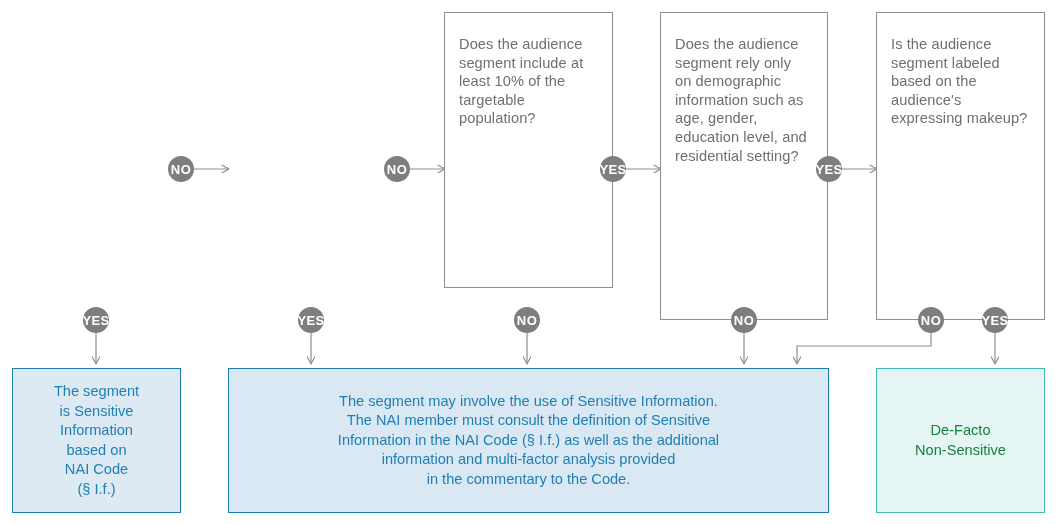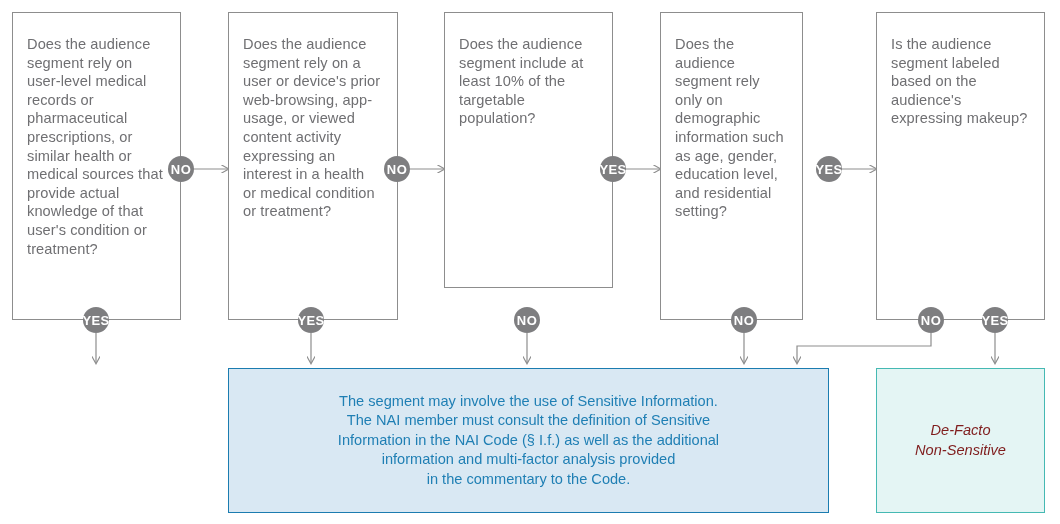--- a/index.html
+++ b/index.html
@@ -49,21 +49,21 @@
   .obox.sensitive .otext{color:#1f7fb4;}
   .obox.maybe{
     background:#d9e8f3;
     border:1px solid #1b7cb0;
   }
   .obox.maybe .otext{color:#1f7fb4;}
   .obox.defacto{
     background:#e4f5f4;
     border:1px solid #45b9b3;
   }
-  .obox.defacto .otext{color:#7f1d1d;font-style:italic;}
+  .obox.defacto .otext{color:#15803d;}
 
   
   .badge{
     position:absolute;
     width:26px;height:26px;
     border-radius:50%;
     background:#7e7e80;
     color:#ffffff;
     font-size:13px;
     font-weight:bold;
@@ -98,50 +98,52 @@
       <line x1="527" y1="333" x2="527" y2="363" marker-end="url(#arrow)"></line>
 
       <line x1="744" y1="333" x2="744" y2="363" marker-end="url(#arrow)"></line>
 
       <path d="M 931 333 L 931 346 L 797 346 L 797 363" marker-end="url(#arrow)"></path>
 
       <line x1="995" y1="333" x2="995" y2="363" marker-end="url(#arrow)"></line>
     </g>
   </svg>
 
-  <div class="qbox" style="left:12px;top:12px;width:169px;height:308px;">
-    <div class="qtext">Does the audience segment rely on user-level medical records or pharmaceutical prescriptions, or similar health or medical sources that provide actual knowledge of that user's condition or treatment?</div>
-  </div>
   <div class="badge" style="left:168px;top:156px;">NO</div>
   <div class="badge" style="left:83px;top:307px;">YES</div>
 
-  <div class="qbox" style="left:228px;top:12px;width:170px;height:308px;">
-    <div class="qtext">Does the audience segment rely on a user or device's prior web-browsing, app-usage, or viewed content activity expressing an interest in a health or medical condition or treatment?</div>
-  </div>
   <div class="badge" style="left:384px;top:156px;">NO</div>
   <div class="badge" style="left:298px;top:307px;">YES</div>
 
   <div class="qbox" style="left:444px;top:12px;width:169px;height:276px;">
     <div class="qtext">Does the audience segment include at least 10% of the targetable population?</div>
   </div>
   <div class="badge" style="left:600px;top:156px;">YES</div>
   <div class="badge" style="left:514px;top:307px;">NO</div>
 
-  <div class="qbox" style="left:660px;top:12px;width:143px;height:308px;">
+  <div class="qbox" style="left:660px;top:12px;width:168px;height:308px;">
     <div class="qtext">Does the audience segment rely only on demographic information such as age, gender, education level, and residential setting?</div>
   </div>
   <div class="badge" style="left:816px;top:156px;">YES</div>
   <div class="badge" style="left:731px;top:307px;">NO</div>
 
   <div class="qbox" style="left:876px;top:12px;width:169px;height:308px;">
     <div class="qtext">Is the audience segment labeled based on the audience's expressing makeup?</div>
   </div>
   <div class="badge" style="left:918px;top:307px;">NO</div>
   <div class="badge" style="left:982px;top:307px;">YES</div>
 
+  <div class="obox sensitive" style="left:12px;top:368px;width:169px;height:145px;">
+    <div class="otext">The segment
+is Sensitive
+Information
+based on
+NAI Code
+(§ I.f.)</div>
+  </div>
 
   <div class="obox maybe" style="left:228px;top:368px;width:601px;height:145px;">
     <div class="otext">The segment may involve the use of Sensitive Information.
 The NAI member must consult the definition of Sensitive
 Information in the NAI Code (§ I.f.) as well as the additional
 information and multi-factor analysis provided
 in the commentary to the Code.</div>
   </div>
 
   <div class="obox defacto" style="left:876px;top:368px;width:169px;height:145px;">

